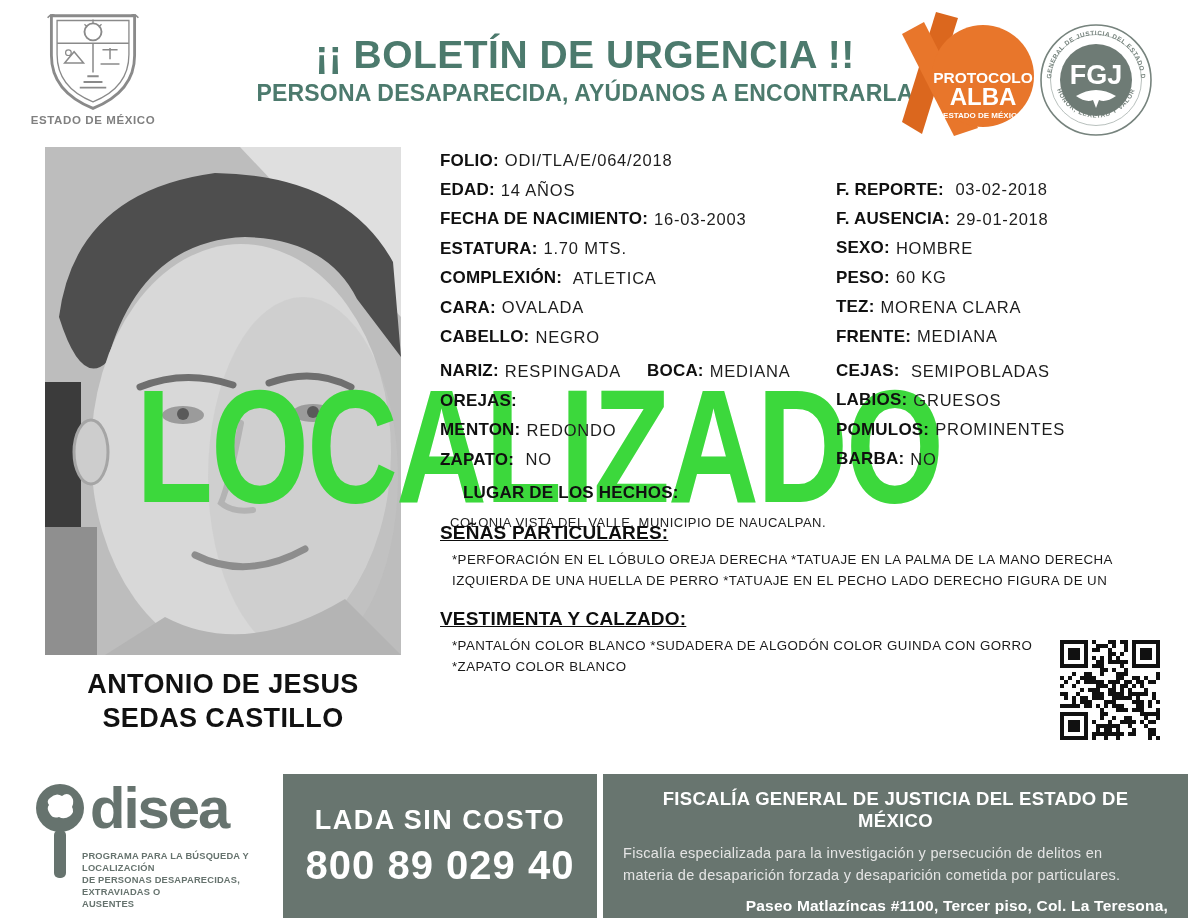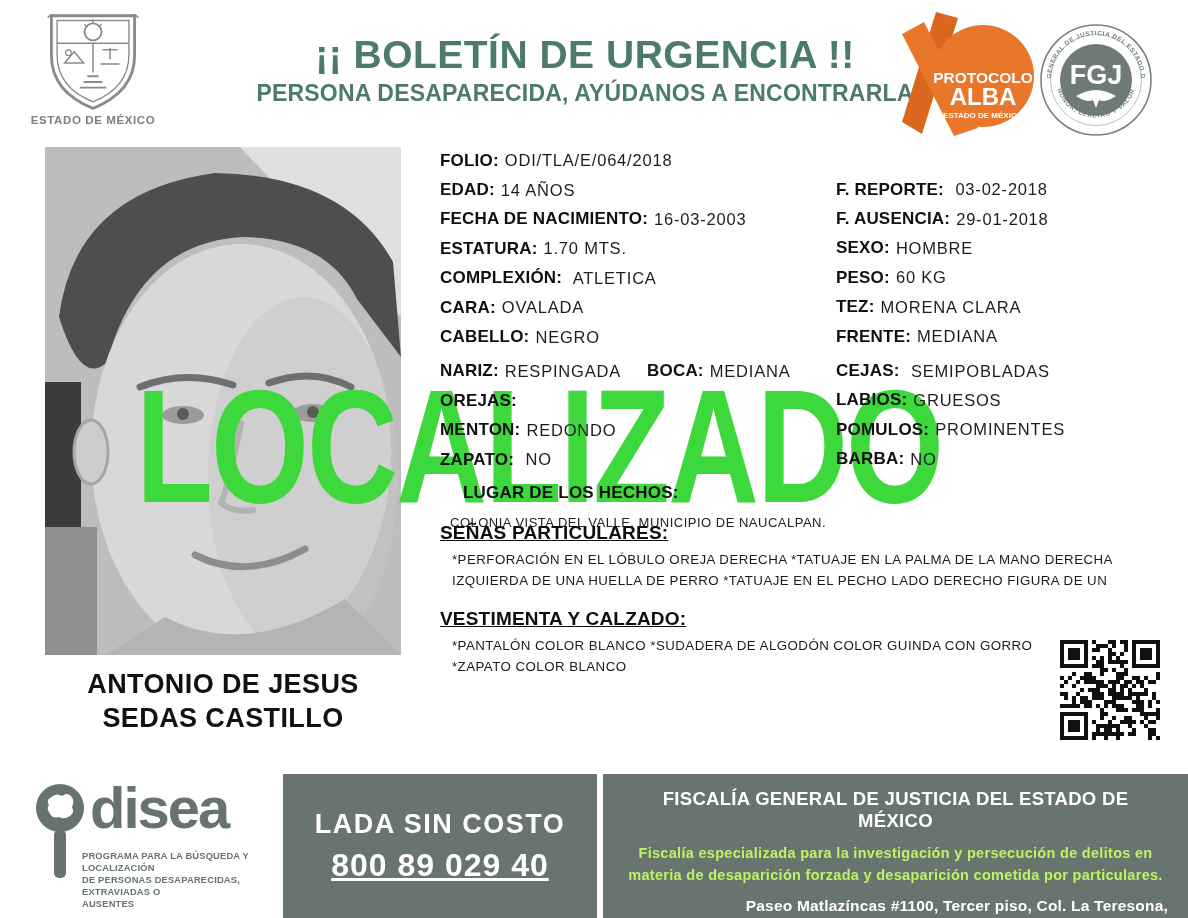--- a/index.html
+++ b/index.html
@@ -46,24 +46,24 @@
   .senas{top:522px;}
   .vestimenta{top:608px;}
 
   .qr{position:absolute;left:1060px;top:640px;width:100px;height:100px;z-index:3;}
 
   
   .footer-gray{position:absolute;top:774px;height:144px;background:var(--bar);z-index:1;}
   .lada-box{left:283px;width:314px;display:flex;flex-direction:column;justify-content:center;
     align-items:center;text-align:center;color:#fff;}
   .lada-label{font-size:27px;font-weight:800;letter-spacing:1.5px;}
-  .lada-number{font-size:32px;font-weight:800;letter-spacing:1px;margin-top:7px;text-decoration:underline;}
+  .lada-number{font-size:40px;font-weight:800;letter-spacing:1px;margin-top:7px;}
   .fisc-box{left:603px;width:585px;box-sizing:border-box;padding:14px 20px 8px;color:#fff;}
   .fisc-title{font-size:18.5px;font-weight:800;text-align:center;letter-spacing:.3px;}
-  .fisc-desc{margin-top:11px;font-size:14.5px;text-align:center;line-height:1.5;color:#bef264;letter-spacing:.3px;font-weight:bold;}
+  .fisc-desc{margin-top:11px;font-size:14.5px;text-align:left;line-height:1.5;color:#e5e5e5;letter-spacing:.3px;}
   .fisc-addr{margin-top:9px;font-size:15.5px;font-weight:800;text-align:right;line-height:1.35;letter-spacing:.2px;}
 
   .odisea{position:absolute;left:28px;top:780px;width:250px;z-index:2;color:var(--odisea);}
   .odisea-brandrow{position:relative;height:66px;}
   .odisea-mag{position:absolute;left:4px;top:2px;width:60px;height:100px;}
   .odisea-word{position:absolute;left:62px;top:-6px;font-size:58px;font-weight:800;letter-spacing:-2px;}
   .odisea-tagline{margin:4px 0 0 54px;font-size:9.3px;font-weight:600;line-height:12px;letter-spacing:.2px;}
 </style>
 </head>
 <body>

